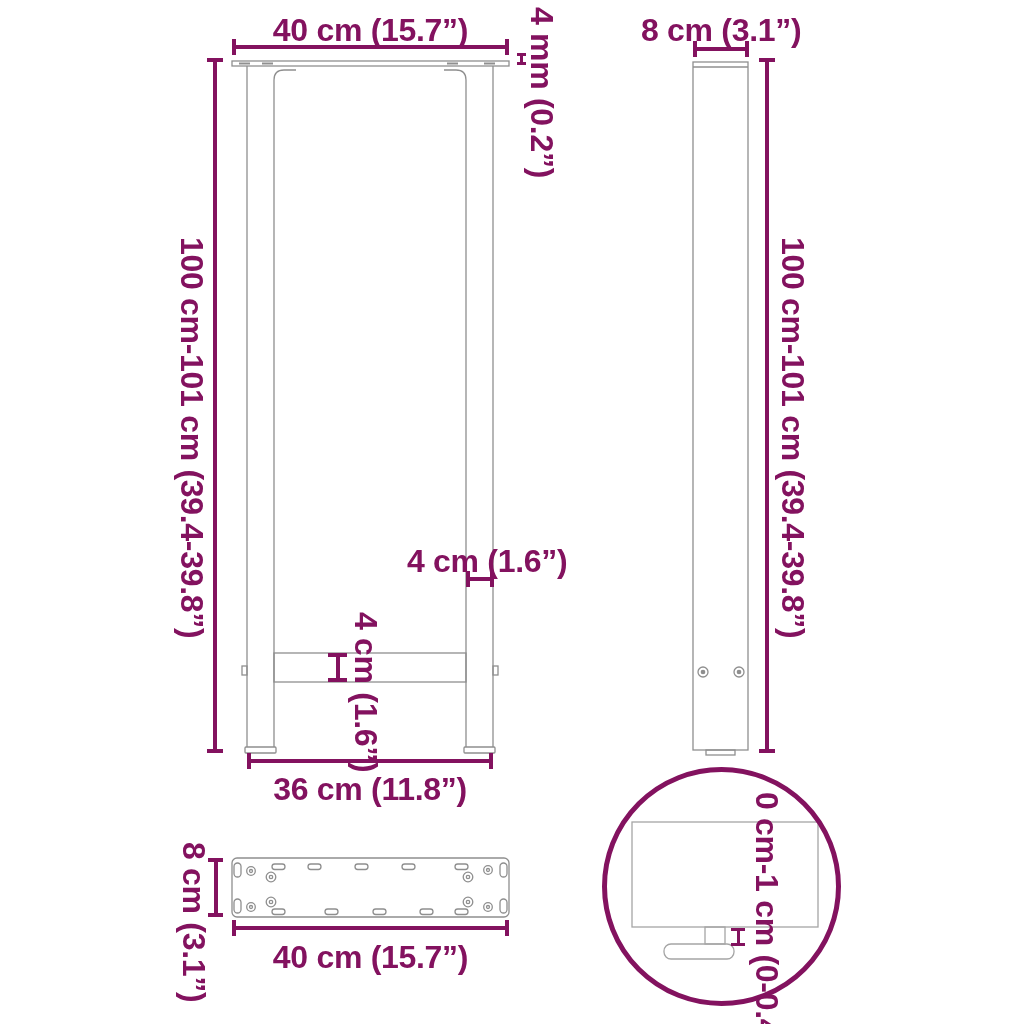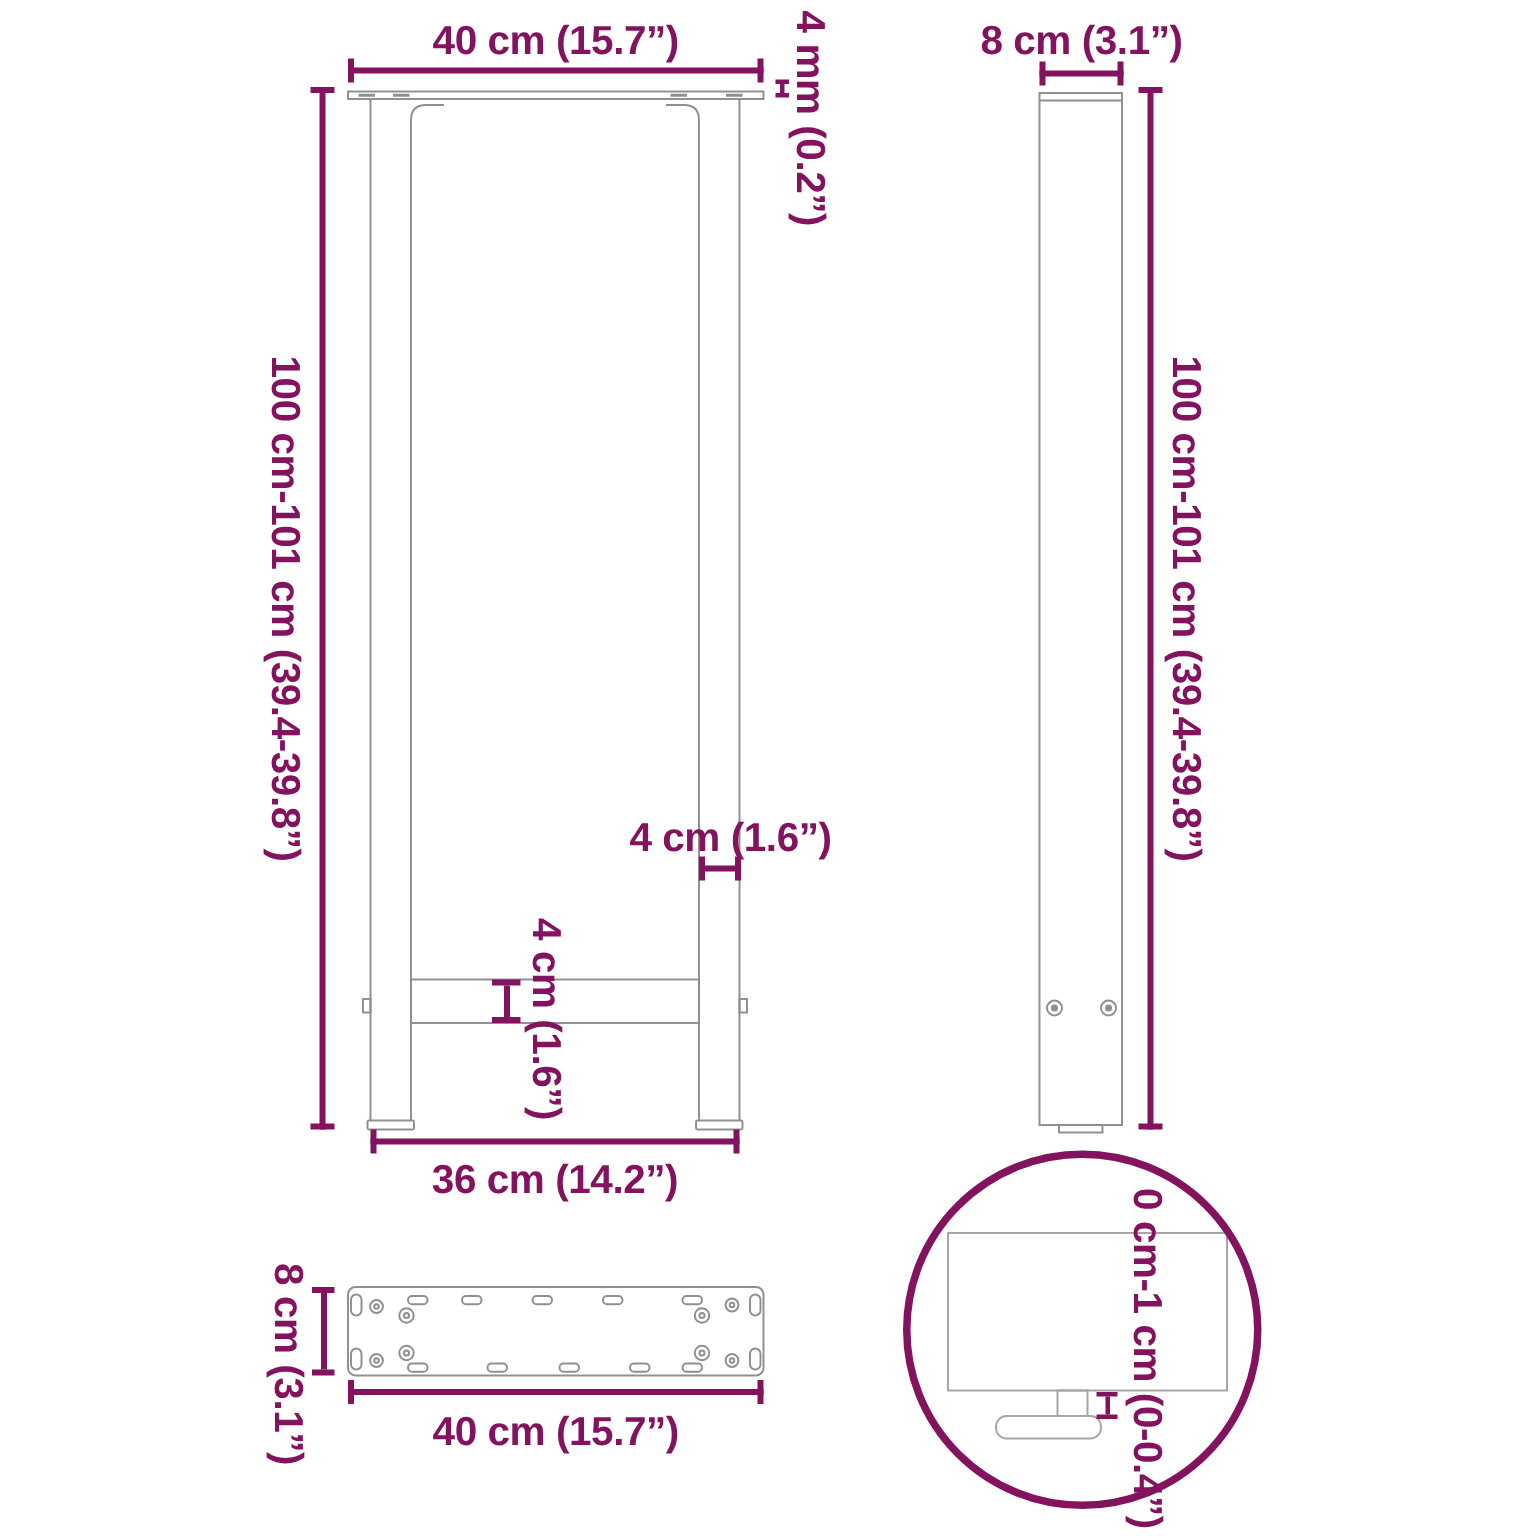--- a/index.html
+++ b/index.html
@@ -15,21 +15,21 @@
   .dim-h::after{right:0;}
   .dim-v{position:absolute;width:4px;background:#83125F;}
   .dim-v::before,.dim-v::after{content:"";position:absolute;height:4px;width:16px;background:#83125F;left:-6px;}
   .dim-v::before{top:0;}
   .dim-v::after{bottom:0;}
   .ibeam{position:absolute;border-top:4px solid #83125F;border-bottom:4px solid #83125F;box-sizing:border-box;}
   .ibeam::before{content:"";position:absolute;top:0;bottom:0;left:50%;width:4px;margin-left:-2px;background:#83125F;}
   .mini-ibeam{position:absolute;border-top:3px solid #83125F;border-bottom:3px solid #83125F;box-sizing:border-box;}
   .mini-ibeam::before{content:"";position:absolute;top:0;bottom:0;left:50%;width:3px;margin-left:-1.5px;background:#83125F;}
   .dlabel{
-    position:absolute;color:#83125F;font-weight:700;font-size:27px;line-height:1.15;
+    position:absolute;color:#83125F;font-weight:700;font-size:32px;line-height:1.15;
     white-space:nowrap;letter-spacing:-0.3px;
   }
   .center{text-align:center;}
   .vert{writing-mode:vertical-rl;line-height:1;}
   .detail-circle{position:absolute;border:5px solid #83125F;border-radius:50%;box-sizing:border-box;}
 </style>
 </head>
 <body>
 
 <div class="canvas">
@@ -112,21 +112,21 @@
   <div class="dim-v" style="left:213px;top:58px;height:695px;"></div>
   <div class="dlabel vert" style="left:176px;top:237px;">100 cm-101 cm (39.4-39.8”)</div>
 
   <div class="dim-h" style="left:466px;top:577px;width:28px;"></div>
   <div class="dlabel center" style="left:407px;top:543px;width:160px;">4 cm (1.6”)</div>
 
   <div class="ibeam" style="left:328px;top:653px;width:19px;height:29px;"></div>
   <div class="dlabel vert" style="left:350px;top:612px;">4 cm (1.6”)</div>
 
   <div class="dim-h" style="left:247px;top:759px;width:246px;"></div>
-  <div class="dlabel center" style="left:247px;top:771px;width:246px;">36 cm (14.2”)</div>
+  <div class="dlabel center" style="left:247px;top:771px;width:246px;">36 cm (11.8”)</div>
 
   <div class="dim-h" style="left:693px;top:47px;width:56px;"></div>
   <div class="dlabel center" style="left:641px;top:12px;width:160px;">8 cm (3.1”)</div>
 
   <div class="dim-v" style="left:765px;top:58px;height:695px;"></div>
   <div class="dlabel vert" style="left:777px;top:237px;">100 cm-101 cm (39.4-39.8”)</div>
 
   <div class="ibeam" style="left:208px;top:858px;width:15px;height:59px;"></div>
   <div class="dlabel vert" style="left:178px;top:842px;">8 cm (3.1”)</div>
 

